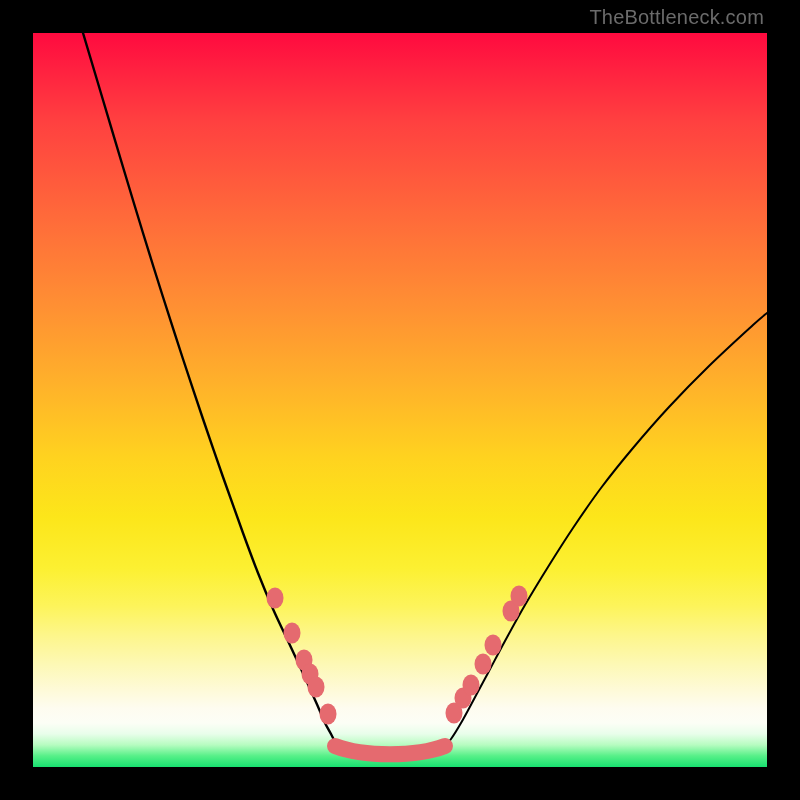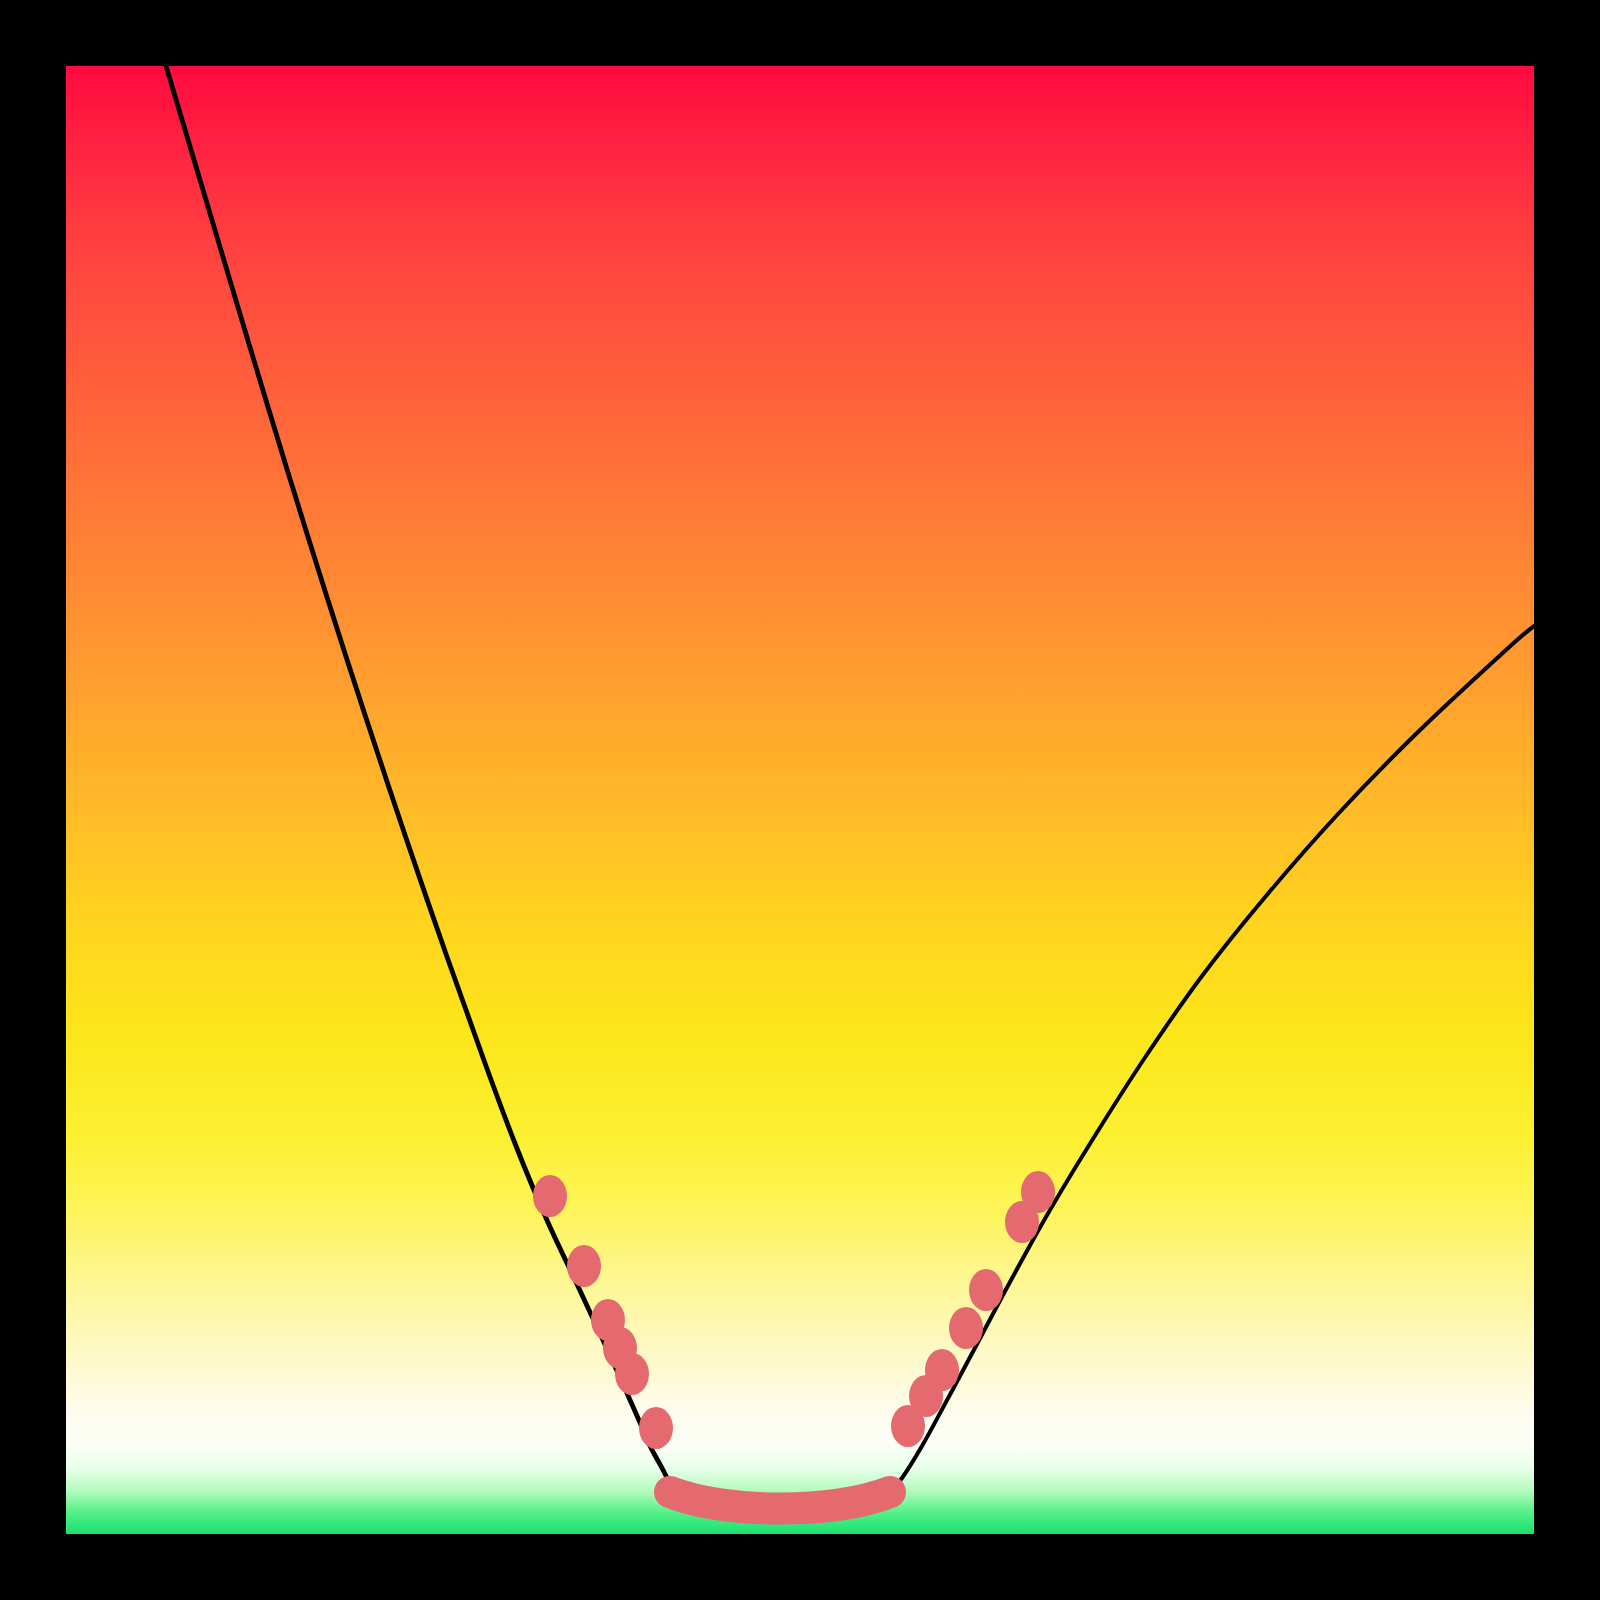--- a/index.html
+++ b/index.html
@@ -93,13 +93,14 @@
           <ellipse cx="430" cy="665" rx="8.5" ry="10.5" fill="#e56a6f"></ellipse>
           <ellipse cx="438" cy="652" rx="8.5" ry="10.5" fill="#e56a6f"></ellipse>
           <ellipse cx="450" cy="631" rx="8.5" ry="10.5" fill="#e56a6f"></ellipse>
           <ellipse cx="460" cy="612" rx="8.5" ry="10.5" fill="#e56a6f"></ellipse>
           <ellipse cx="478" cy="578" rx="8.5" ry="10.5" fill="#e56a6f"></ellipse>
           <ellipse cx="486" cy="563" rx="8.5" ry="10.5" fill="#e56a6f"></ellipse>
         </g>
     </svg>
   </div>
 
+  <div class="watermark">TheBottleneck.com</div>
 </div>
 
 </body></html>

